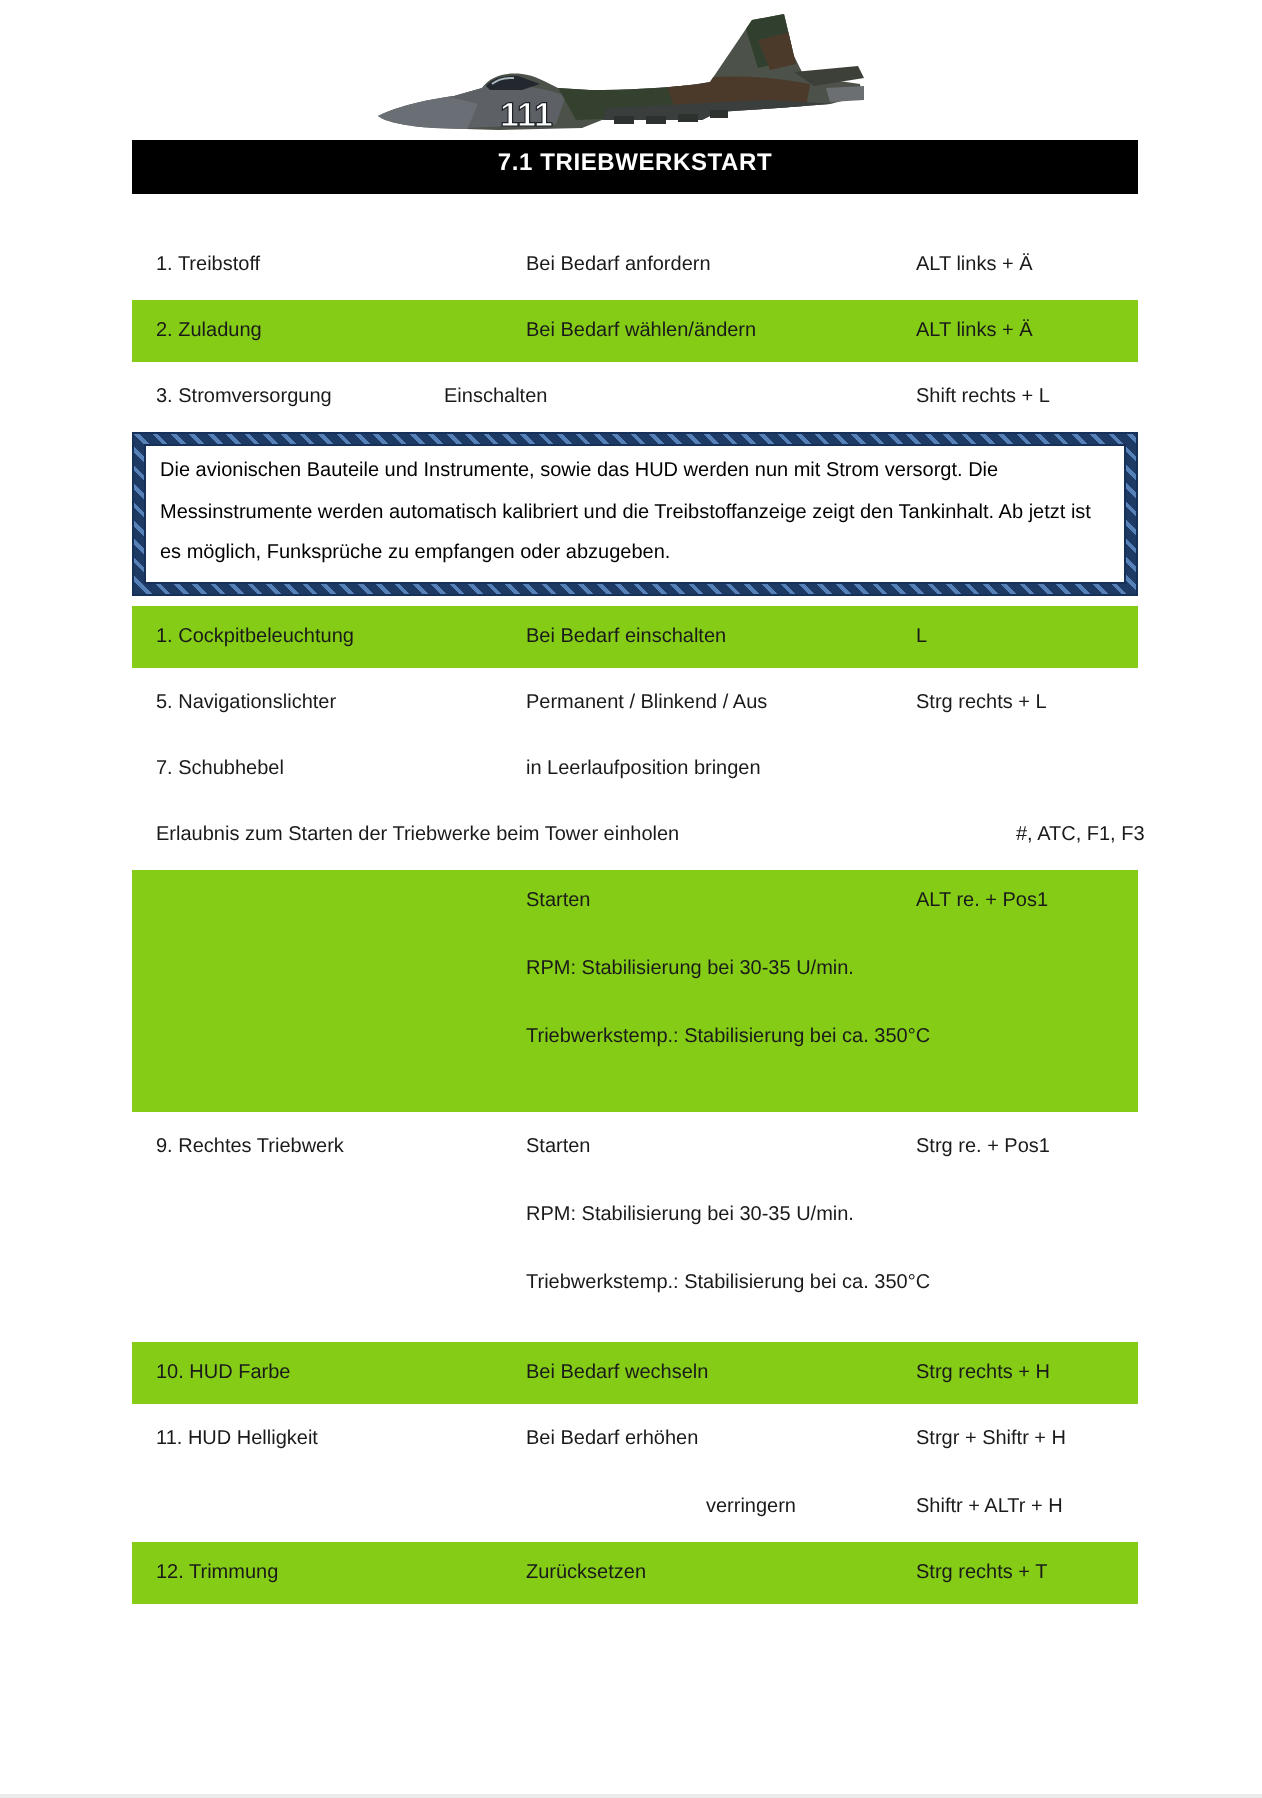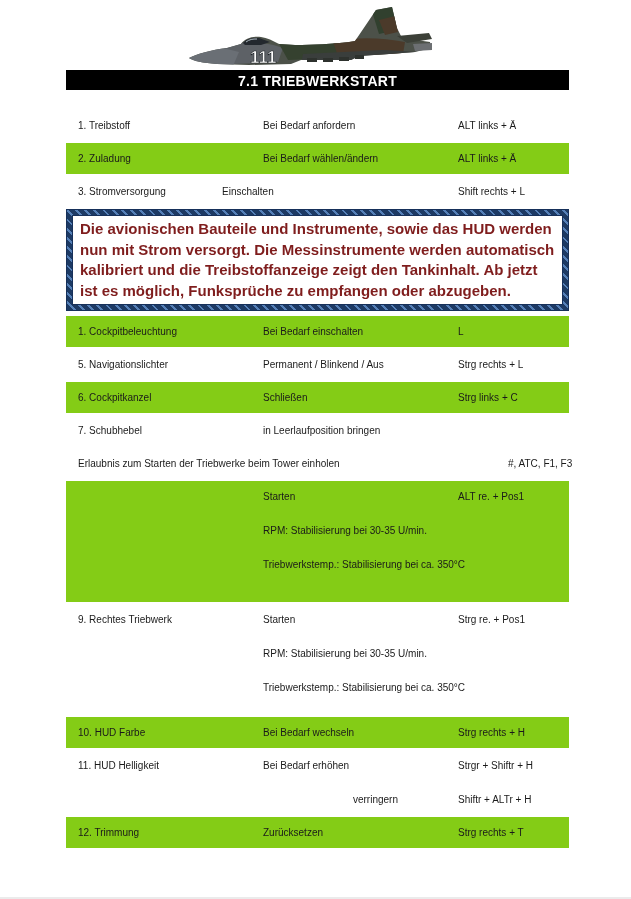--- a/index.html
+++ b/index.html
@@ -4,22 +4,22 @@
 <style>
   html,body{margin:0;padding:0;background:#fff;}
   .page{
     position:relative;width:631px;height:899px;background:#ffffff;overflow:hidden;
     font-family:"Liberation Sans","DejaVu Sans",sans-serif;color:#1a1a1a;
   }
   .page::after{content:'';position:absolute;left:0;right:0;bottom:0;height:2px;background:#ebebeb;}
   .plane-svg{position:absolute;left:183px;top:2px;width:250px;height:68px;}
   .content{position:absolute;left:66px;top:70px;width:503px;}
   .title-bar{
-    height:20px;line-height:22px;background:#000000;color:#ffffff;
-    text-align:center;font-weight:bold;font-size:14px;letter-spacing:.3px;
+    height:27px;line-height:22px;background:#000000;color:#ffffff;
+    text-align:center;font-weight:bold;font-size:12px;letter-spacing:.3px;
   }
   .rows{margin-top:20px;}
   .row{position:relative;margin-bottom:2px;font-size:10px;}
   .row.shaded{background:#84cc16;}
   .row.pad22{padding-bottom:22px;}
   .row.pad12{padding-bottom:12px;}
   .cell-item{position:absolute;left:12px;top:0;height:31px;line-height:31px;white-space:nowrap;}
   .line{position:relative;height:31px;line-height:31px;margin-bottom:3px;}
   .line:last-child{margin-bottom:0;}
   .cell-action{position:absolute;left:197px;white-space:nowrap;}
@@ -28,21 +28,21 @@
   .cell-key{position:absolute;left:392px;white-space:nowrap;}
   .row.full{height:31px;}
   .row.full .full-text{position:absolute;left:12px;line-height:31px;white-space:nowrap;}
   .row.full .full-key{position:absolute;left:442px;line-height:31px;white-space:nowrap;}
   .note-outer{
     margin:2px 0 5px 0;padding:5px;
     background:repeating-linear-gradient(45deg,#1d3a64 0px,#1d3a64 4.5px,#5580b8 4.5px,#5580b8 6.5px);
     border:1px solid #16305a;
   }
   .note-inner{background:#ffffff;border:1px solid #16305a;padding:3px 7px;}
-  .note-text{font-size:15px;line-height:20.5px;color:#7f1d1d;font-weight:bold;}
+  .note-text{font-size:10px;line-height:20.5px;color:#000000;}
   .footer{
     position:absolute;left:44px;top:847px;width:553px;
     display:flex;justify-content:space-between;font-size:12.5px;color:#1a1a1a;
   }
   .footer span{white-space:nowrap;}
 </style>
 </head>
 <body>
 
 <div class="page">
@@ -118,27 +118,20 @@
             <span class="cell-key">L</span>
           </div>
         </div>
         <div class="row">
           <span class="cell-item">5. Navigationslichter</span>
           <div class="line">
             <span class="cell-action">Permanent / Blinkend / Aus</span>
             <span class="cell-key">Strg rechts + L</span>
           </div>
         </div>
-        <div class="row shaded">
-          <span class="cell-item">6. Cockpitkanzel</span>
-          <div class="line">
-            <span class="cell-action">Schließen</span>
-            <span class="cell-key">Strg links + C</span>
-          </div>
-        </div>
         <div class="row">
           <span class="cell-item">7. Schubhebel</span>
           <div class="line">
             <span class="cell-action">in Leerlaufposition bringen</span>
           </div>
         </div>
         <div class="row full">
           <span class="full-text">Erlaubnis zum Starten der Triebwerke beim Tower einholen</span>
           <span class="full-key">#, ATC, F1, F3</span>
         </div>

